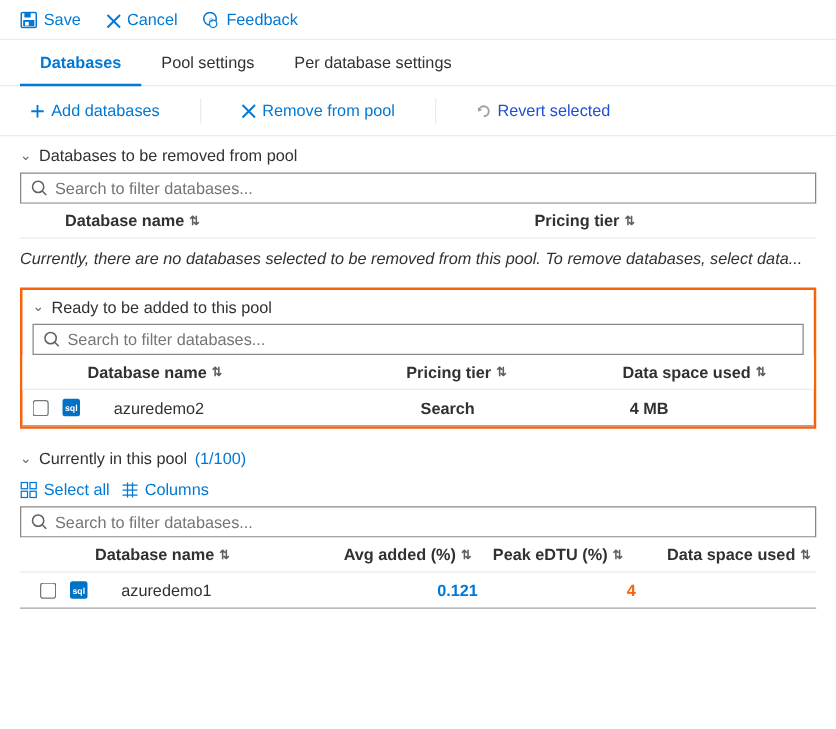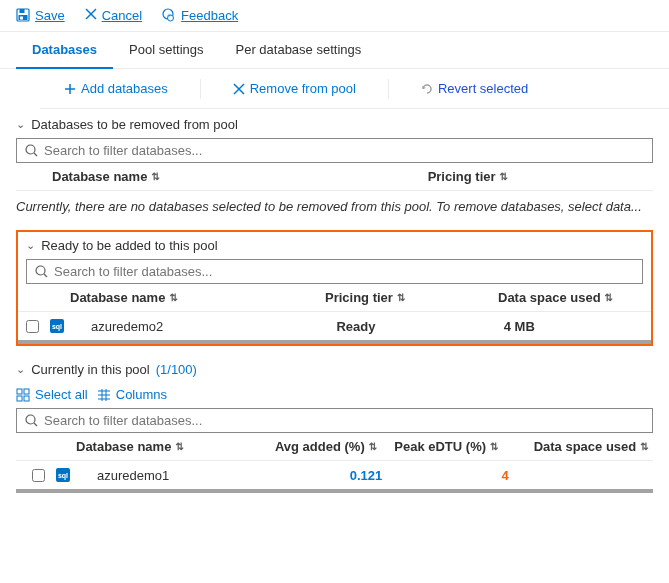--- a/index.html
+++ b/index.html
@@ -14,29 +14,28 @@
     }
     .top-bar {
       display: flex;
       align-items: center;
       gap: 20px;
       padding: 8px 16px;
       border-bottom: 1px solid #edebe9;
     }
     .top-bar-btn {
       display: flex;
-      align-items: flex-start;
+      align-items: flex-end;
       gap: 5px;
       color: #0078d4;
       cursor: pointer;
       font-size: 13px;
       background: none;
       border: none;
       padding: 0;
-      text-decoration: underline;
     }
     .tabs {
       display: flex;
       gap: 0;
       padding: 0 16px;
       border-bottom: 1px solid #edebe9;
     }
     .tab {
       padding: 10px 16px;
       cursor: pointer;
@@ -49,21 +48,20 @@
       color: #0078d4;
       border-bottom: 2px solid #0078d4;
       font-weight: 600;
     }
     .toolbar {
       display: flex;
       align-items: center;
       gap: 20px;
       padding: 8px 16px;
       border-bottom: 1px solid #edebe9;
-      margin-left: 40px;
     }
     .toolbar-btn {
       display: flex;
       align-items: center;
       gap: 5px;
       color: #0078d4;
       cursor: pointer;
       font-size: 13px;
       background: none;
       border: none;
@@ -119,21 +117,21 @@
     .col-name { flex: 2; font-weight: 600; font-size: 13px; display: flex; align-items: center; gap: 4px; padding-left: 20px; }
     .col-pricing { flex: 1.2; font-weight: 600; font-size: 13px; display: flex; align-items: center; gap: 4px; }
     .col-avgdtu { flex: 1.2; font-weight: 600; font-size: 13px; display: flex; align-items: center; gap: 4px; }
     .col-peakdtu { flex: 1.2; font-weight: 600; font-size: 13px; display: flex; align-items: center; gap: 4px; }
     .col-dataspace { flex: 1.2; font-weight: 600; font-size: 13px; display: flex; align-items: center; gap: 4px; padding-left: 20px; }
     .sort-icon { font-size: 10px; color: #605e5c; }
     .table-row {
       display: flex;
       align-items: center;
       padding: 6px 0 6px 16px;
-      border-bottom: 4px solid #a3a3a3;
+      border-bottom: 1px solid #a3a3a3;
     }
     .row-checkbox { margin-right: 10px; }
     .db-icon {
       width: 16px;
       height: 16px;
       margin-right: 6px;
       flex-shrink: 0;
     }
     .empty-msg {
       font-size: 13px;
@@ -299,21 +297,21 @@
     <input type="checkbox" class="row-checkbox" style="">
 
     <svg class="db-icon" viewBox="0 0 16 16">
       <rect x="1" y="1" width="14" height="14" rx="2" fill="#0072c6"></rect>
       <text x="8" y="11" font-size="7" fill="white" text-anchor="middle" font-weight="bold">sql</text>
     </svg>
     <div class="col-name" style="font-weight:normal;">
       <span>azuredemo2</span>
     </div>
     <div class="col-pricing">
-      <span>Ready</span>
+      <span>Search</span>
     </div>
     <div class="col-dataspace">
       <span>4 MB</span>
     </div>
   </div>
 </div>
 
 <div class="currently-section">
   <div class="section-header">
     <span class="chevron">⌄</span>

